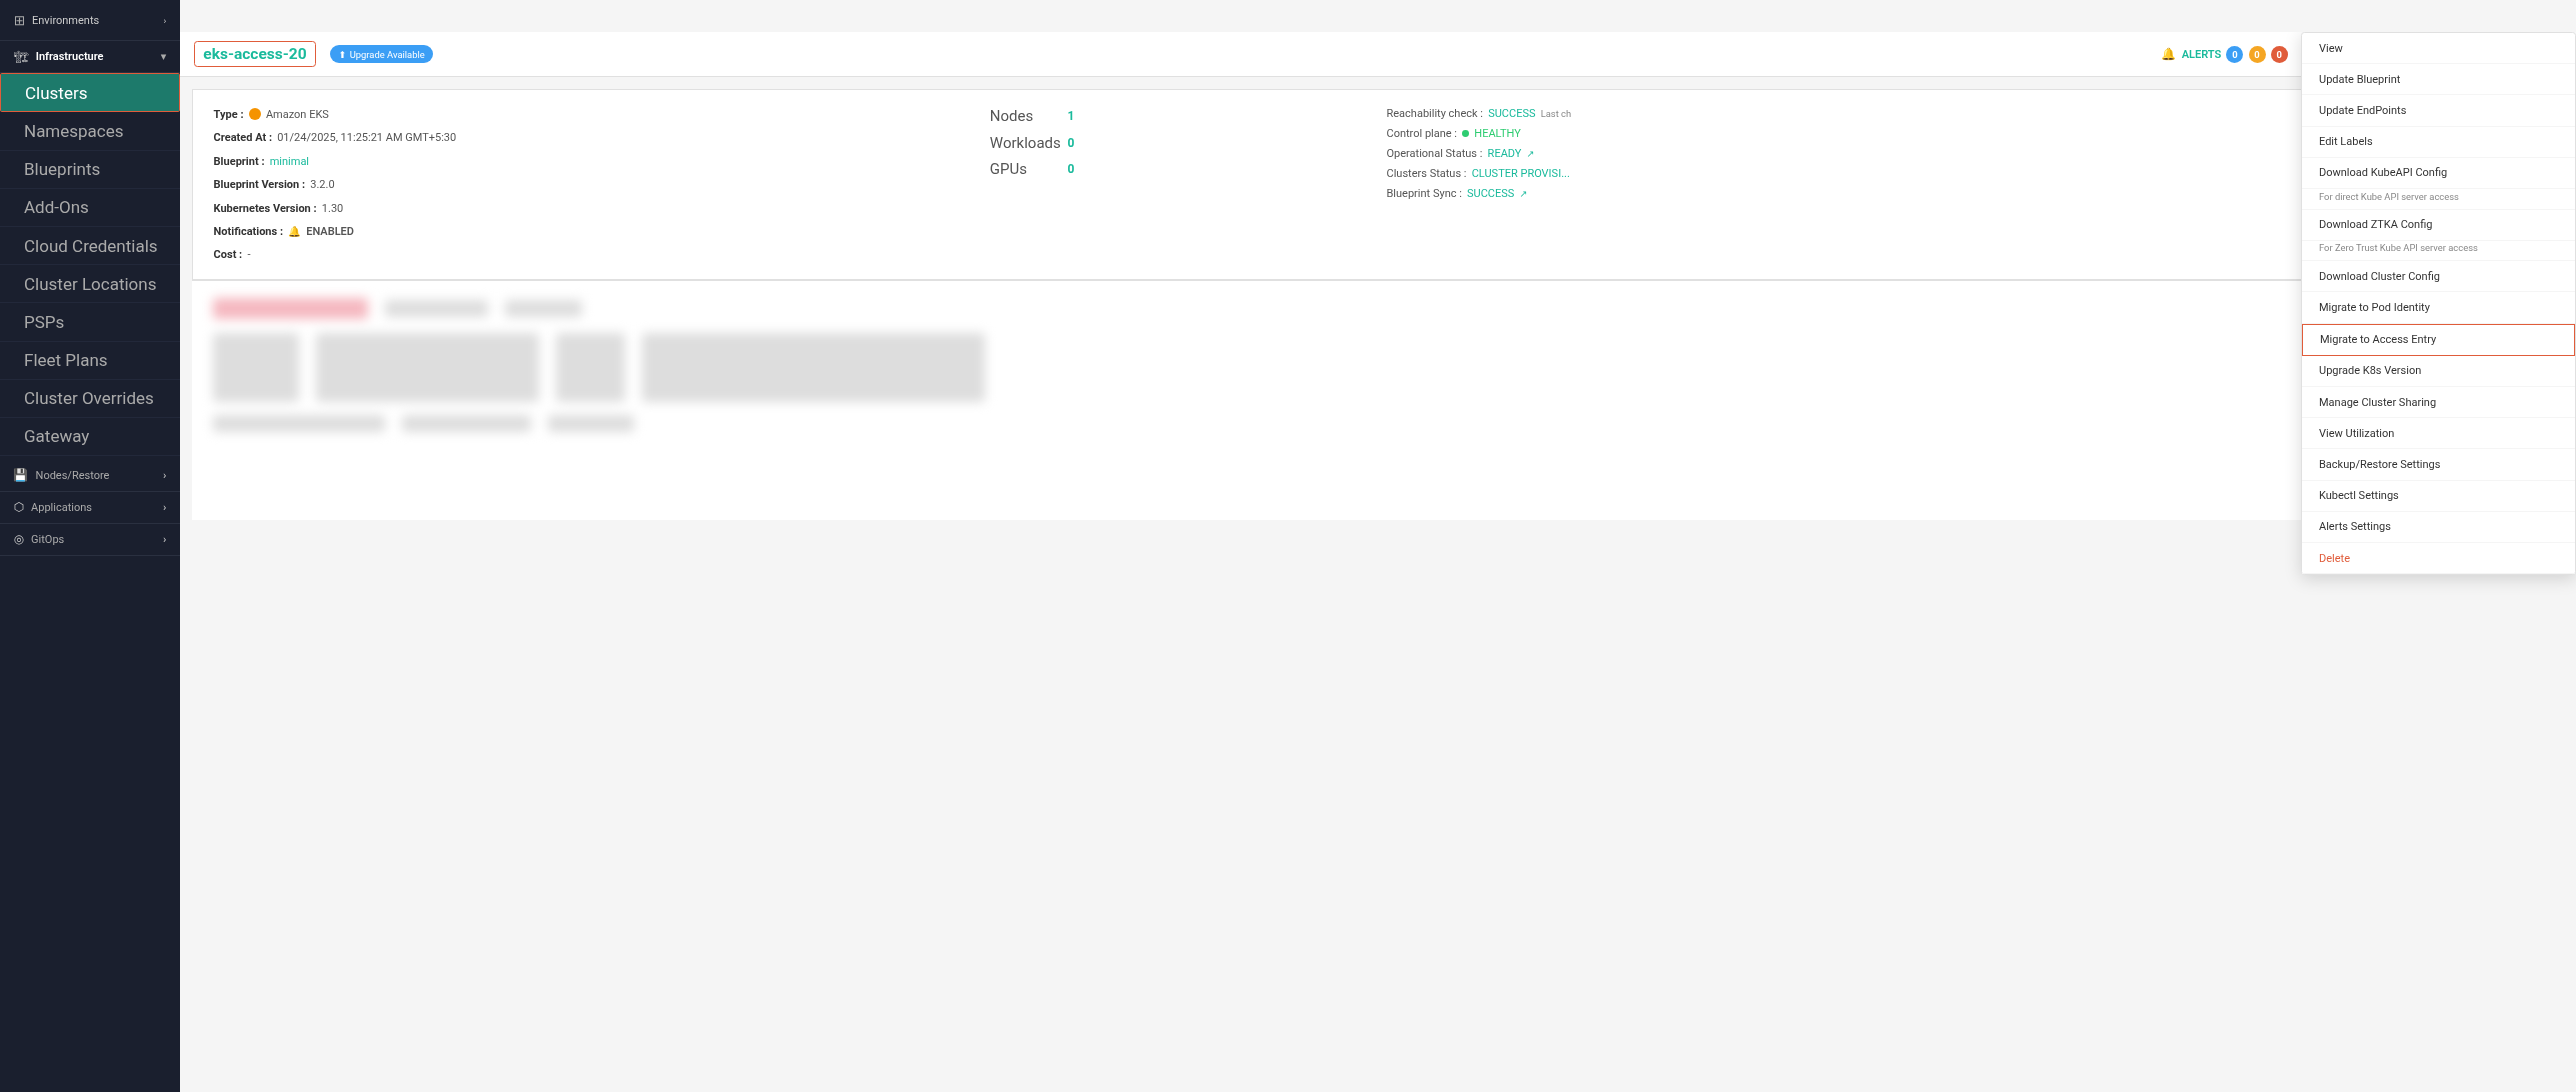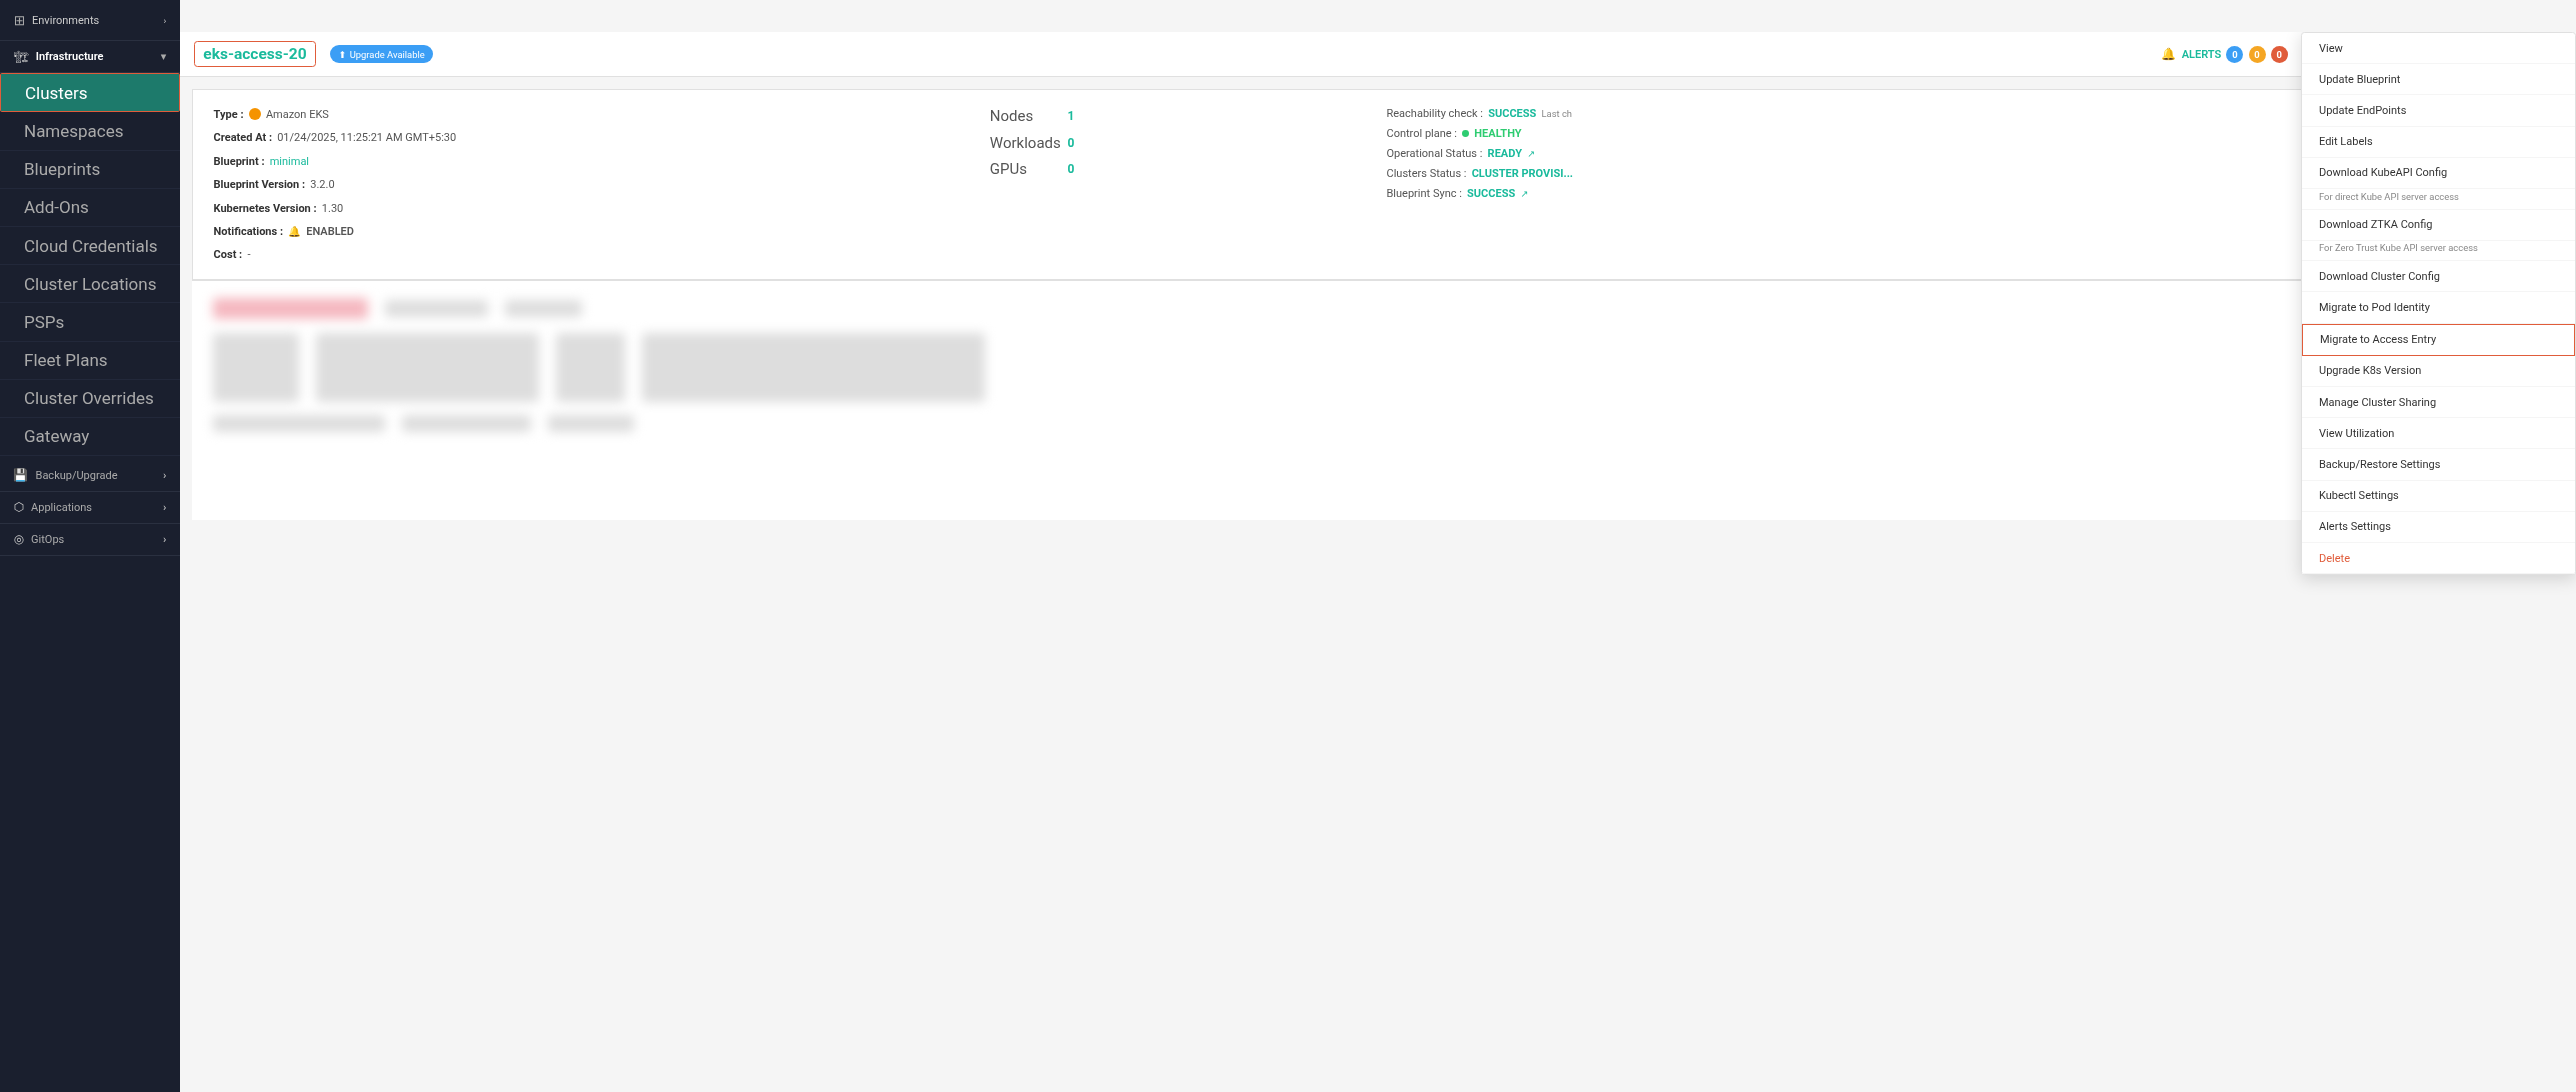--- a/index.html
+++ b/index.html
@@ -145,21 +145,21 @@
     .stat-label { color: #555; font-size: 15px; width: 69px; }
     .stat-val { font-weight: 700; font-size: 12px; }
     .stat-val.teal { color: #1aba9c; }
 
     
     .status-col { display: flex; flex-direction: column; gap: 6.9px; }
     .status-row { display: flex; align-items: center; gap: 5.2px; }
     .status-label { color: #555; font-size: 11px; white-space: nowrap; }
     .status-dot { width: 6.9px; height: 6.9px; border-radius: 50%; }
     .dot-green { background: #2ecc71; }
-    .status-value { font-weight: 700; }
+    .status-value { font-weight: 400; }
     .status-value.teal { color: #1aba9c; }
     .status-value.green { color: #2ecc71; }
     .ext-icon { font-size: 9.4px; color: #1aba9c; }
 
     
     .blurred-area {
       margin: 0;
       padding: 17px 20.6px;
       background: #fff;
       border-top: 0.9px solid #e0e0e0;
@@ -250,21 +250,21 @@
   <div class="sidebar-item">Add-Ons</div>
   <div class="sidebar-item">Cloud Credentials</div>
   <div class="sidebar-item">Cluster Locations</div>
   <div class="sidebar-item">PSPs</div>
   <div class="sidebar-item">Fleet Plans</div>
   <div class="sidebar-item">Cluster Overrides</div>
   <div class="sidebar-item">Gateway</div>
 
   <div class="sidebar-section-label" style="padding-left:13.7px; margin-top:3.4px;">
     <span class="icon-backup"></span>
-    <span style="color:#aaa;">Backup/Upgrade</span>
+    <span style="color:#aaa;">Nodes/Restore</span>
     <span class="chevron">›</span>
   </div>
 
   <div class="sidebar-section-label" style="padding-left:13.7px;">
     <span class="icon-apps"></span>
     <span style="color:#aaa;">Applications</span>
     <span class="chevron">›</span>
   </div>
 
   <div class="sidebar-section-label" style="padding-left:13.7px;">

